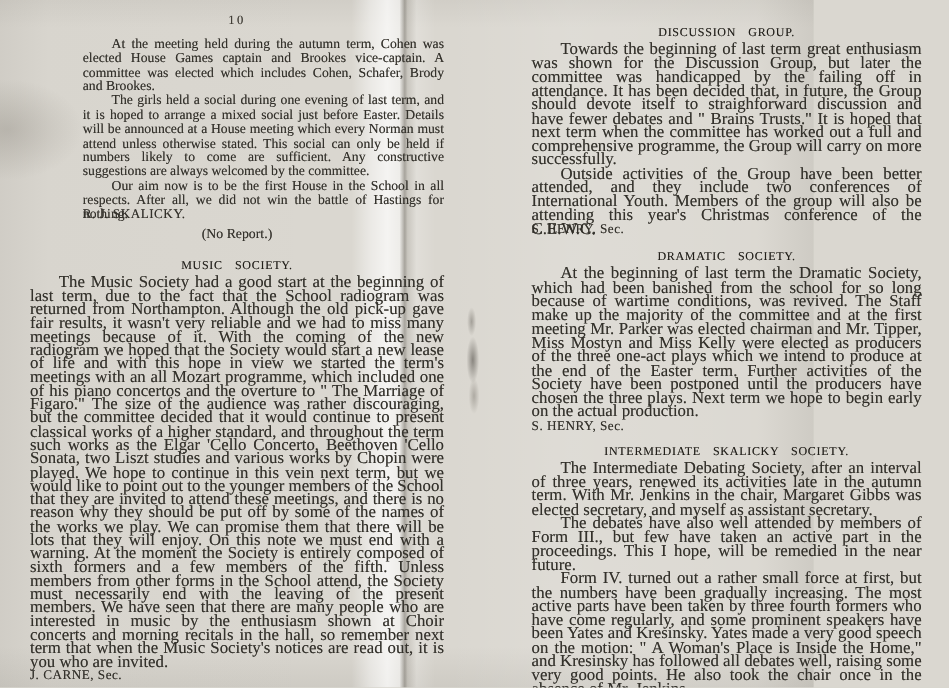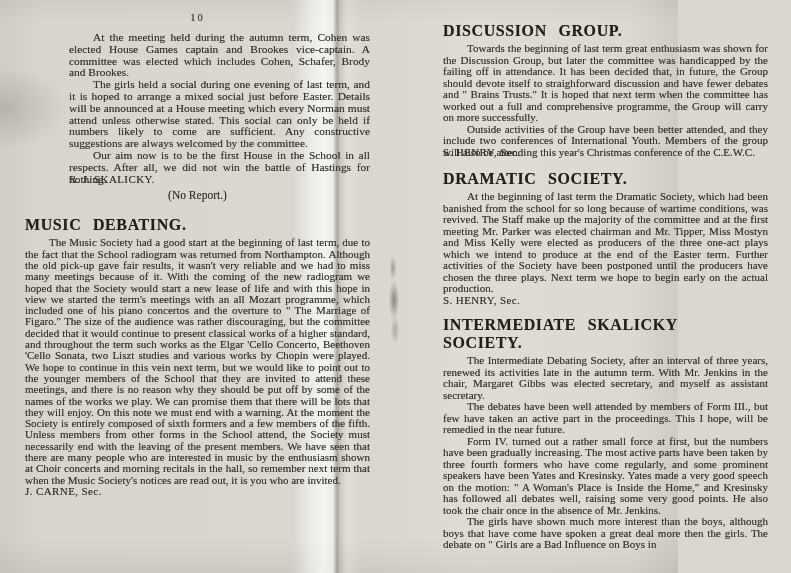--- a/index.html
+++ b/index.html
@@ -51,36 +51,37 @@
   }
   .page-left{left:25px;width:345px;}
   .page-right{left:443px;width:325px;}
   .pagenum{
     text-align:center;
     font-size:10.5px;
     letter-spacing:2px;
     color:#403d36;
   }
   .heading{
-    font-weight:bold;
-    font-size:16px;
+    text-align:center;
+    font-weight:normal;
+    font-size:10px;
     letter-spacing:0.6px;
     word-spacing:7px;
     color:var(--ink-bold);
     margin-top:10px;
     margin-bottom:3px;
   }
   .note{
     text-align:center;
     font-size:11.5px;
     margin-top:4px;
     margin-bottom:15px;
   }
   .body-text p{
-    font-size:11px;
+    font-size:14px;
     line-height:11.5px;
     text-align:justify;
     text-indent:24px;
   }
   .page-left .intro p{
     font-size:11.4px;
     line-height:11.8px;
   }
   .intro{margin-top:9px;margin-left:44px;}
   .section .first{margin-top:3px;}
@@ -105,21 +106,21 @@
       <p>The girls held a social during one evening of last term, and it is hoped to arrange a mixed social just before Easter.  Details will be announced at a House meeting which every Norman must attend unless otherwise stated.  This social can only be held if numbers likely to come are sufficient.  Any constructive suggestions are always welcomed by the committee.</p>
       <p>Our aim now is to be the first House in the School in all respects.  After all, we did not win the battle of Hastings for nothing.</p>
       <div class="sig-solo overlap">R. J. SKALICKY.</div>
     </div>
 
     <div class="section">
       <div class="note">(No Report.)</div>
     </div>
 
     <div class="section">
-      <div class="heading">MUSIC DEBATING.</div>
+      <div class="heading">MUSIC SOCIETY.</div>
       <p class="first" style="line-height:11.3px">The Music Society had a good start at the beginning of last term, due to the fact that the School radiogram was returned from Northampton.  Although the old pick-up gave fair results, it wasn't very reliable and we had to miss many meetings because of it.  With the coming of the new radiogram we hoped that the Society would start a new lease of life and with this hope in view we started the term's meetings with an all Mozart programme, which included one of his piano concertos and the overture to " The Marriage of Figaro."  The size of the audience was rather discouraging, but the committee decided that it would continue to present classical works of a higher standard, and throughout the term such works as the Elgar 'Cello Concerto, Beethoven 'Cello Sonata, two Liszt studies and various works by Chopin were played.  We hope to continue in this vein next term, but we would like to point out to the younger members of the School that they are invited to attend these meetings, and there is no reason why they should be put off by some of the names of the works we play.  We can promise them that there will be lots that they will enjoy.  On this note we must end with a warning.  At the moment the Society is entirely composed of sixth formers and a few members of the fifth.  Unless members from other forms in the School attend, the Society must necessarily end with the leaving of the present members.  We have seen that there are many people who are interested in music by the enthusiasm shown at Choir concerts and morning recitals in the hall, so remember next term that when the Music Society's notices are read out, it is you who are invited.</p>
       <div class="sig-solo" style="margin-right:12px">J. CARNE, Sec.</div>
     </div>
   </div>
 
   <div class="page page-right body-text">
 
     <div class="section">
       <div class="heading">DISCUSSION GROUP.</div>
       <p class="first">Towards the beginning of last term great enthusiasm was shown for the Discussion Group, but later the committee was handicapped by the failing off in attendance.  It has been decided that, in future, the Group should devote itself to straighforward discussion and have fewer debates and " Brains Trusts."  It is hoped that next term when the committee has worked out a full and comprehensive programme, the Group will carry on more successfully.</p>
@@ -129,19 +130,19 @@
 
     <div class="section">
       <div class="heading" style="margin-top:12px">DRAMATIC SOCIETY.</div>
       <p class="first">At the beginning of last term the Dramatic Society, which had been banished from the school for so long because of wartime conditions, was revived.  The Staff make up the majority of the committee and at the first meeting Mr. Parker was elected chairman and Mr. Tipper, Miss Mostyn and Miss Kelly were elected as producers of the three one-act plays which we intend to produce at the end of the Easter term.  Further activities of the Society have been postponed until the producers have chosen the three plays.  Next term we hope to begin early on the actual production.</p>
       <div class="sig-solo" style="margin-right:20px">S. HENRY, Sec.</div>
     </div>
 
     <div class="section">
       <div class="heading">INTERMEDIATE SKALICKY SOCIETY.</div>
       <p class="first">The Intermediate Debating Society, after an interval of three years, renewed its activities late in the autumn term.  With Mr. Jenkins in the chair, Margaret Gibbs was elected secretary, and myself as assistant secretary.</p>
-      <p>The debates have been well attended by members of Form III., but few have taken an active part in the proceedings.  This I hope, will be remedied in the near future.</p>
+      <p>The debates have also well attended by members of Form III., but few have taken an active part in the proceedings.  This I hope, will be remedied in the near future.</p>
       <p>Form IV. turned out a rather small force at first, but the numbers have been gradually increasing.  The most active parts have been taken by three fourth formers who have come regularly, and some prominent speakers have been Yates and Kresinsky.  Yates made a very good speech on the motion: " A Woman's Place is Inside the Home," and Kresinsky has followed all debates well, raising some very good points.  He also took the chair once in the absence of Mr. Jenkins.</p>
       <p>The girls have shown much more interest than the boys, although boys that have come have spoken a great deal more then the girls.  The debate on " Girls are a Bad Influence on Boys in</p>
     </div>
   </div>
 
 </div>
 
 </body></html>

